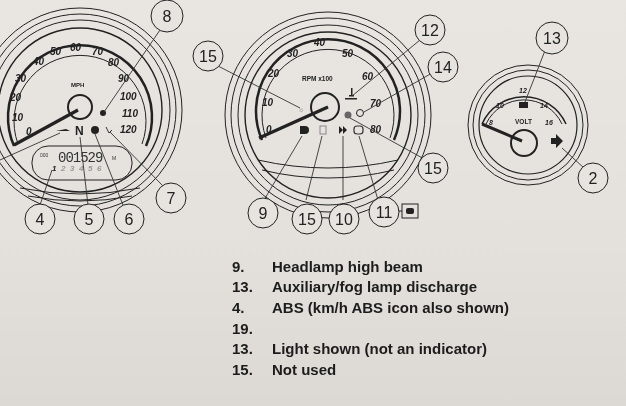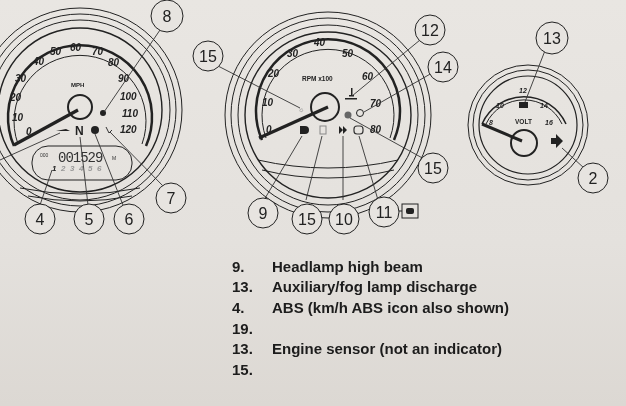--- a/index.html
+++ b/index.html
@@ -226,19 +226,20 @@
       </div>
   <div class="legend-row">
         <span class="legend-num">4.</span>
         <span class="legend-text">ABS (km/h ABS icon also shown)</span>
       </div>
   <div class="legend-row">
         <span class="legend-num">19.</span>
       </div>
   <div class="legend-row">
         <span class="legend-num">13.</span>
-        <span class="legend-text">Engine sensor (not an indicator)</span>
+        <span class="legend-text">Light shown (not an indicator)</span>
       </div>
   <div class="legend-row">
         <span class="legend-num">15.</span>
+        <span class="legend-text">Not used</span>
       </div>
 </div>
 </div>
 
 </body></html>

